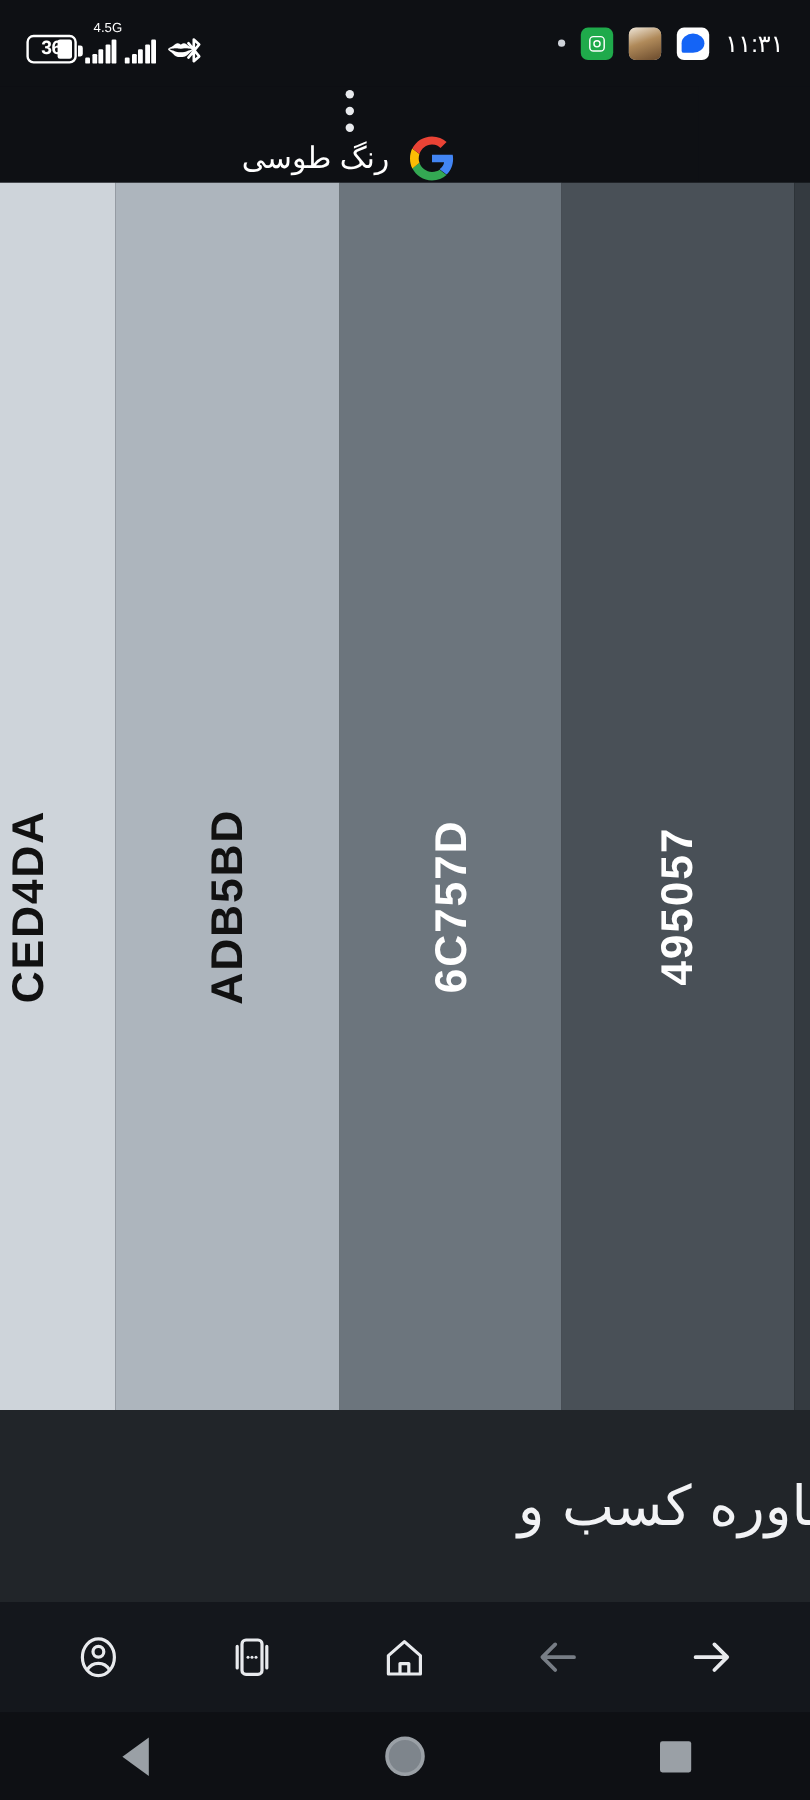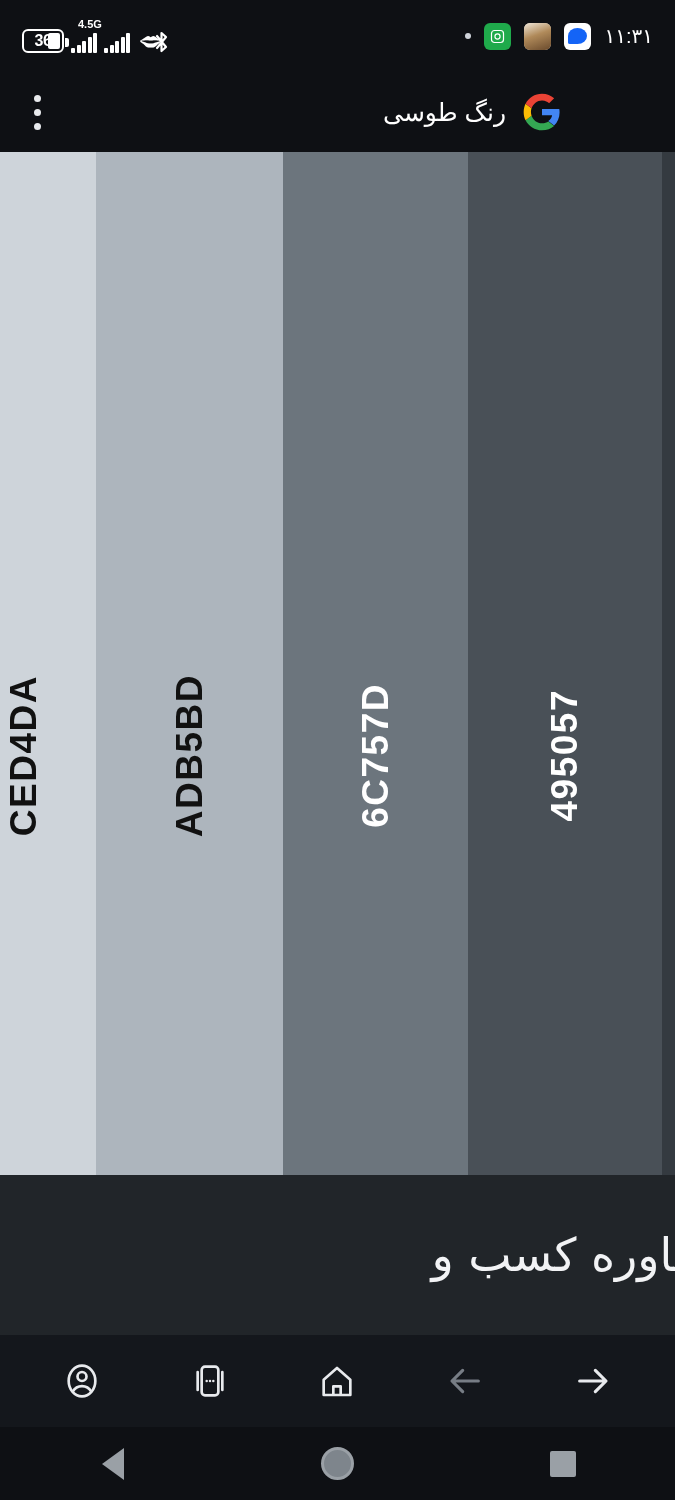--- a/index.html
+++ b/index.html
@@ -31,21 +31,21 @@
   .batt-body::after{
     content:""; position:absolute; right:-7px; top:7px;
     width:4px; height:9px; background:#fff; border-radius:0 2px 2px 0;
   }
   .batt-fill {
     position:absolute; right:2px; top:2px; bottom:2px; width:32%;
     background:#fff; border-radius:2px;
   }
   .batt-num { font-size:16px; font-weight:700; letter-spacing:-.3px; position:relative; z-index:2; }
   .net { display:flex; flex-direction:column; align-items:flex-start; }
-  .net-label { font-size:11px; font-weight:700; line-height:11px; margin-bottom:1px; margin-left:7px;}
+  .net-label { font-size:11px; font-weight:400; line-height:11px; margin-bottom:1px; margin-left:7px;}
   .sig-row { display:flex; align-items:flex-end; gap:7px; }
   .bars { display:flex; align-items:flex-end; gap:1.5px; height:20px; }
   .bars i { display:block; width:4px; background:#fff; border-radius:1px; }
   .bars i:nth-child(1){height:5px;}
   .bars i:nth-child(2){height:8px;}
   .bars i:nth-child(3){height:12px;}
   .bars i:nth-child(4){height:16px;}
   .bars i:nth-child(5){height:20px;}
   .bt { font-size:23px; line-height:20px; margin-left:2px; }
 
@@ -59,21 +59,21 @@
     background:linear-gradient(160deg,#efe6d8 0%, #b08a5a 45%, #6a4a2c 100%);
   }
   .nicon.blue { background:#ffffff; }
   .bub { width:19px; height:16px; background:#1464f6; border-radius:50% 50% 50% 10%; }
   .time { font-size:20px; letter-spacing:.5px; }
 
   
   .topbar {
     position:absolute; top:72px; left:0; width:582px; height:80px;
     background:#0e1014; display:flex; align-items:center;
-    justify-content:space-between; padding:0 20px;
+    justify-content:space-between; padding:0 20px;flex-direction:column;
   }
   .kebab { width:34px; height:44px; display:flex; flex-direction:column;
            align-items:center; justify-content:center; gap:7px; }
   .kebab span { width:7px; height:7px; border-radius:50%; background:#e8eaed; }
   .omni { display:flex; align-items:center; gap:16px; }
   .omni-text { font-size:25px; color:#ffffff; direction:rtl; }
   .glogo { width:40px; height:40px; }
 
   
   .swatches {

